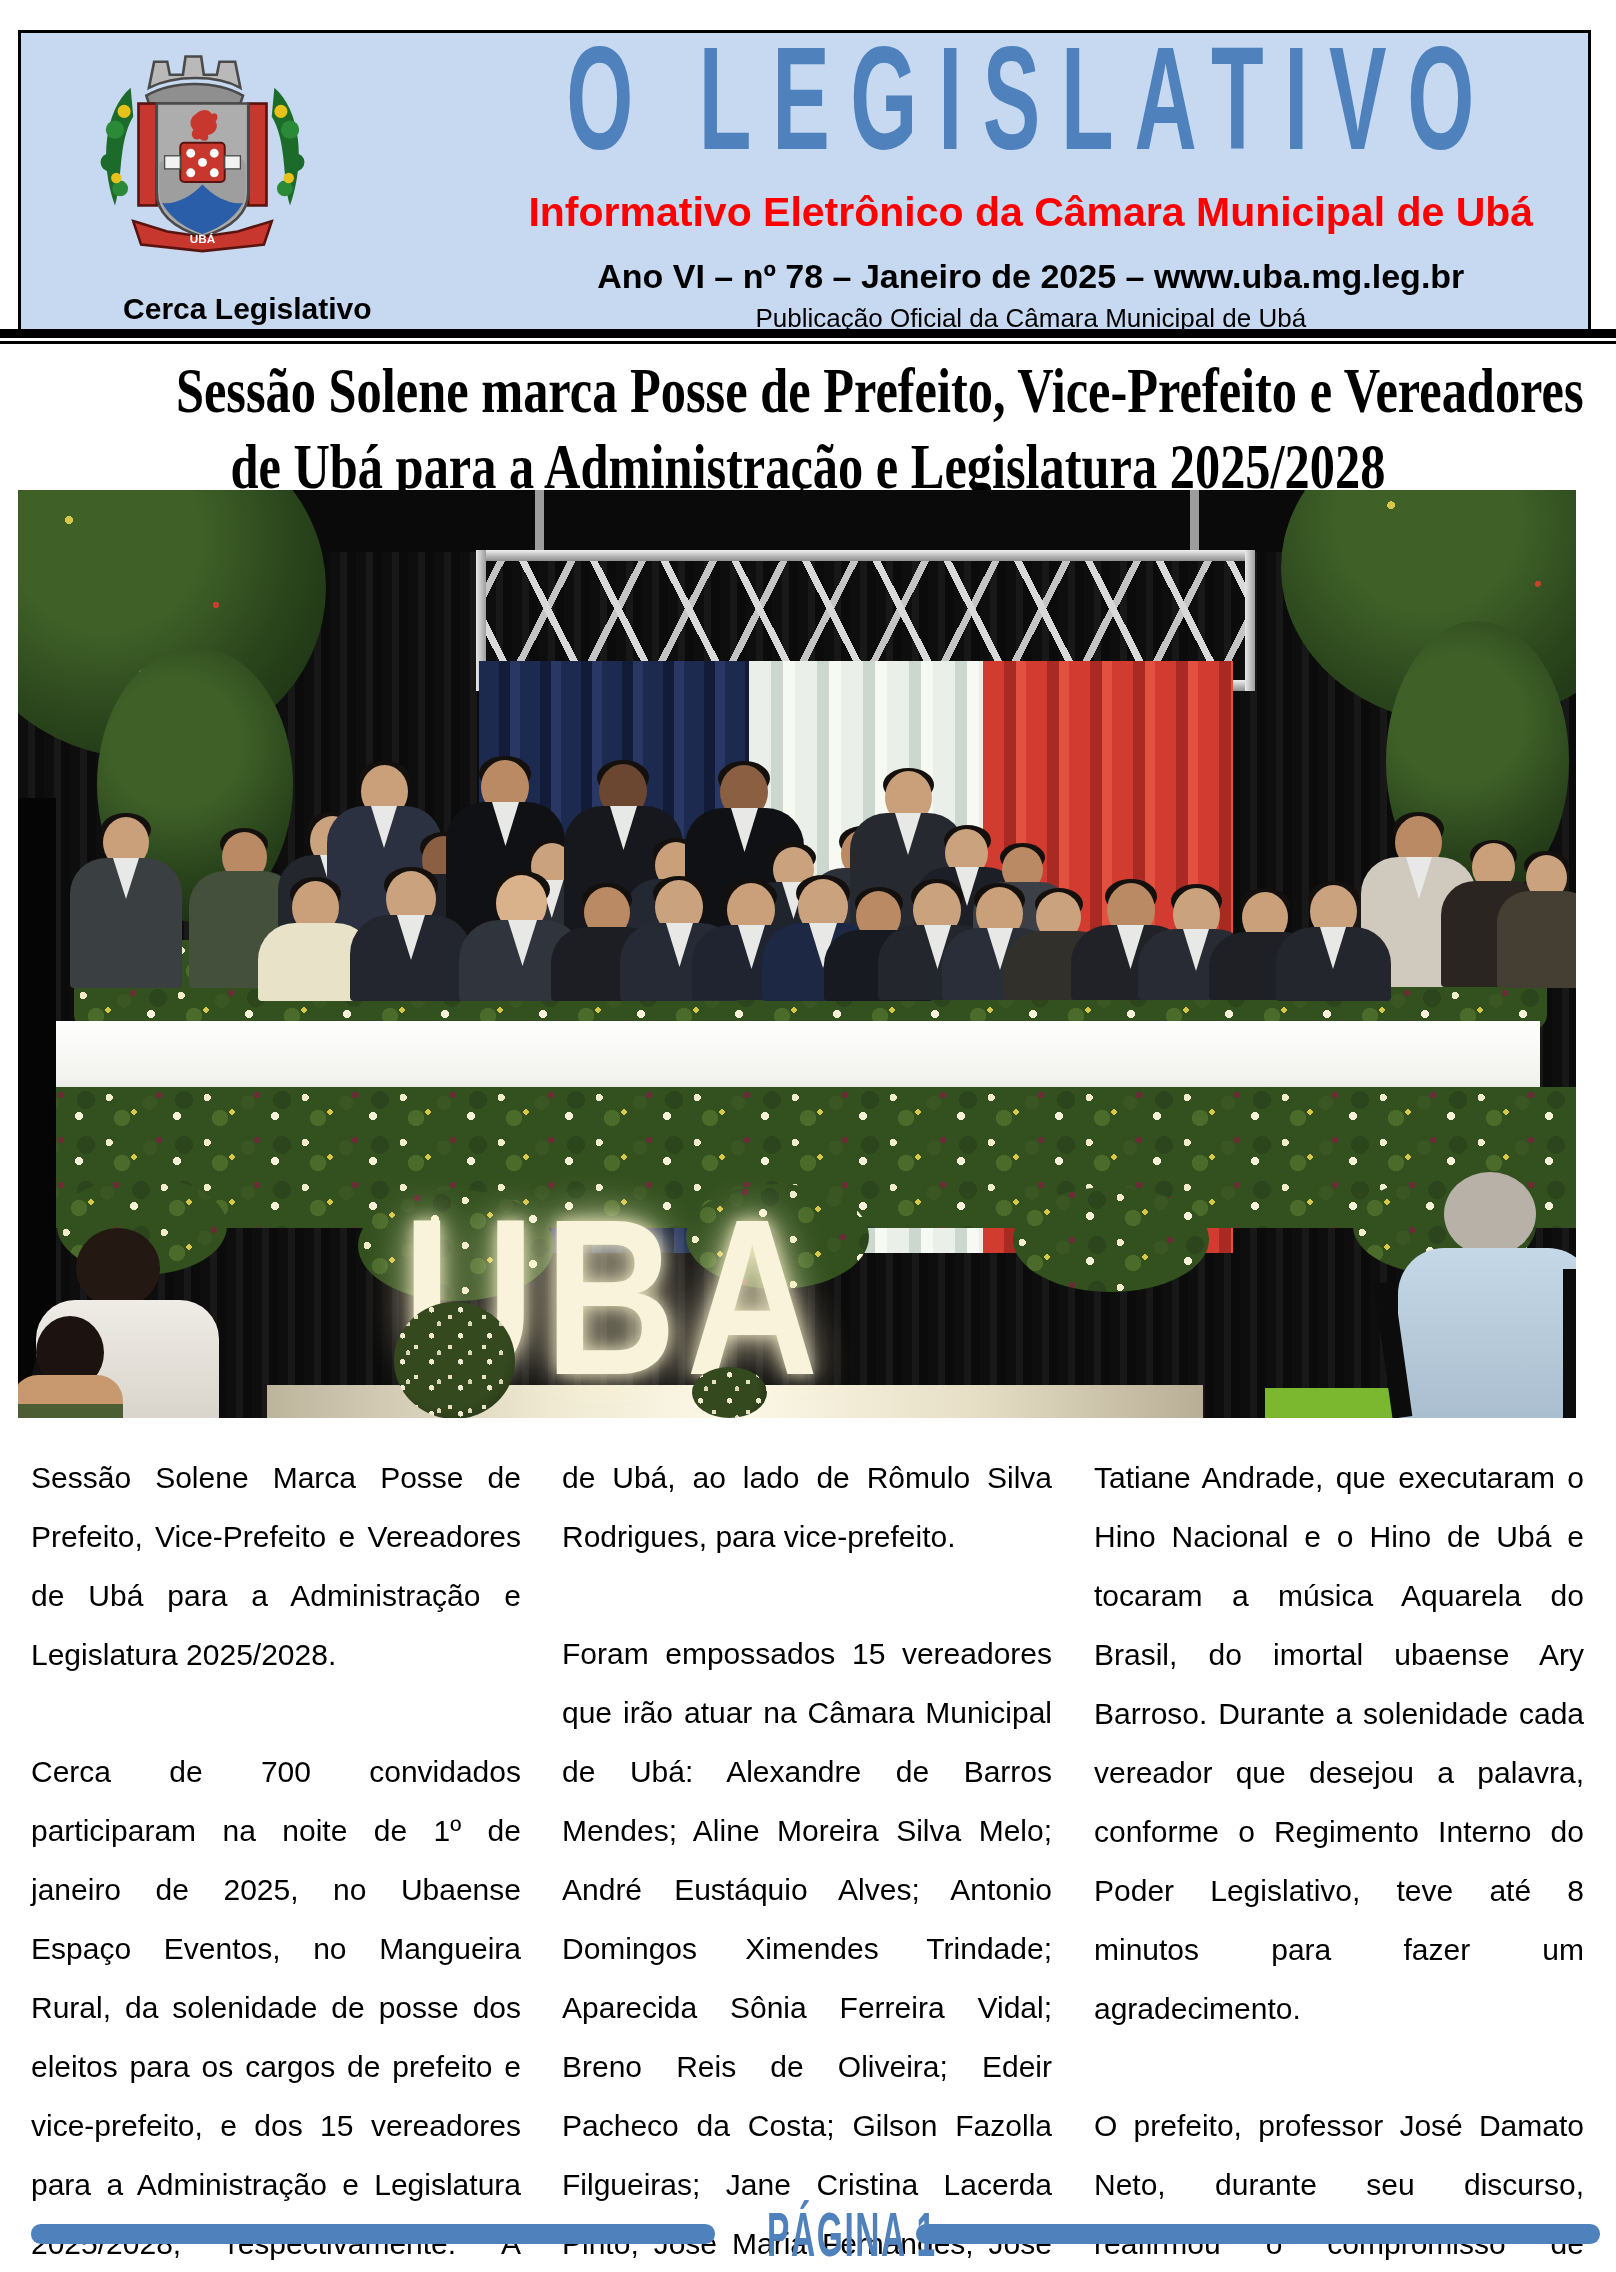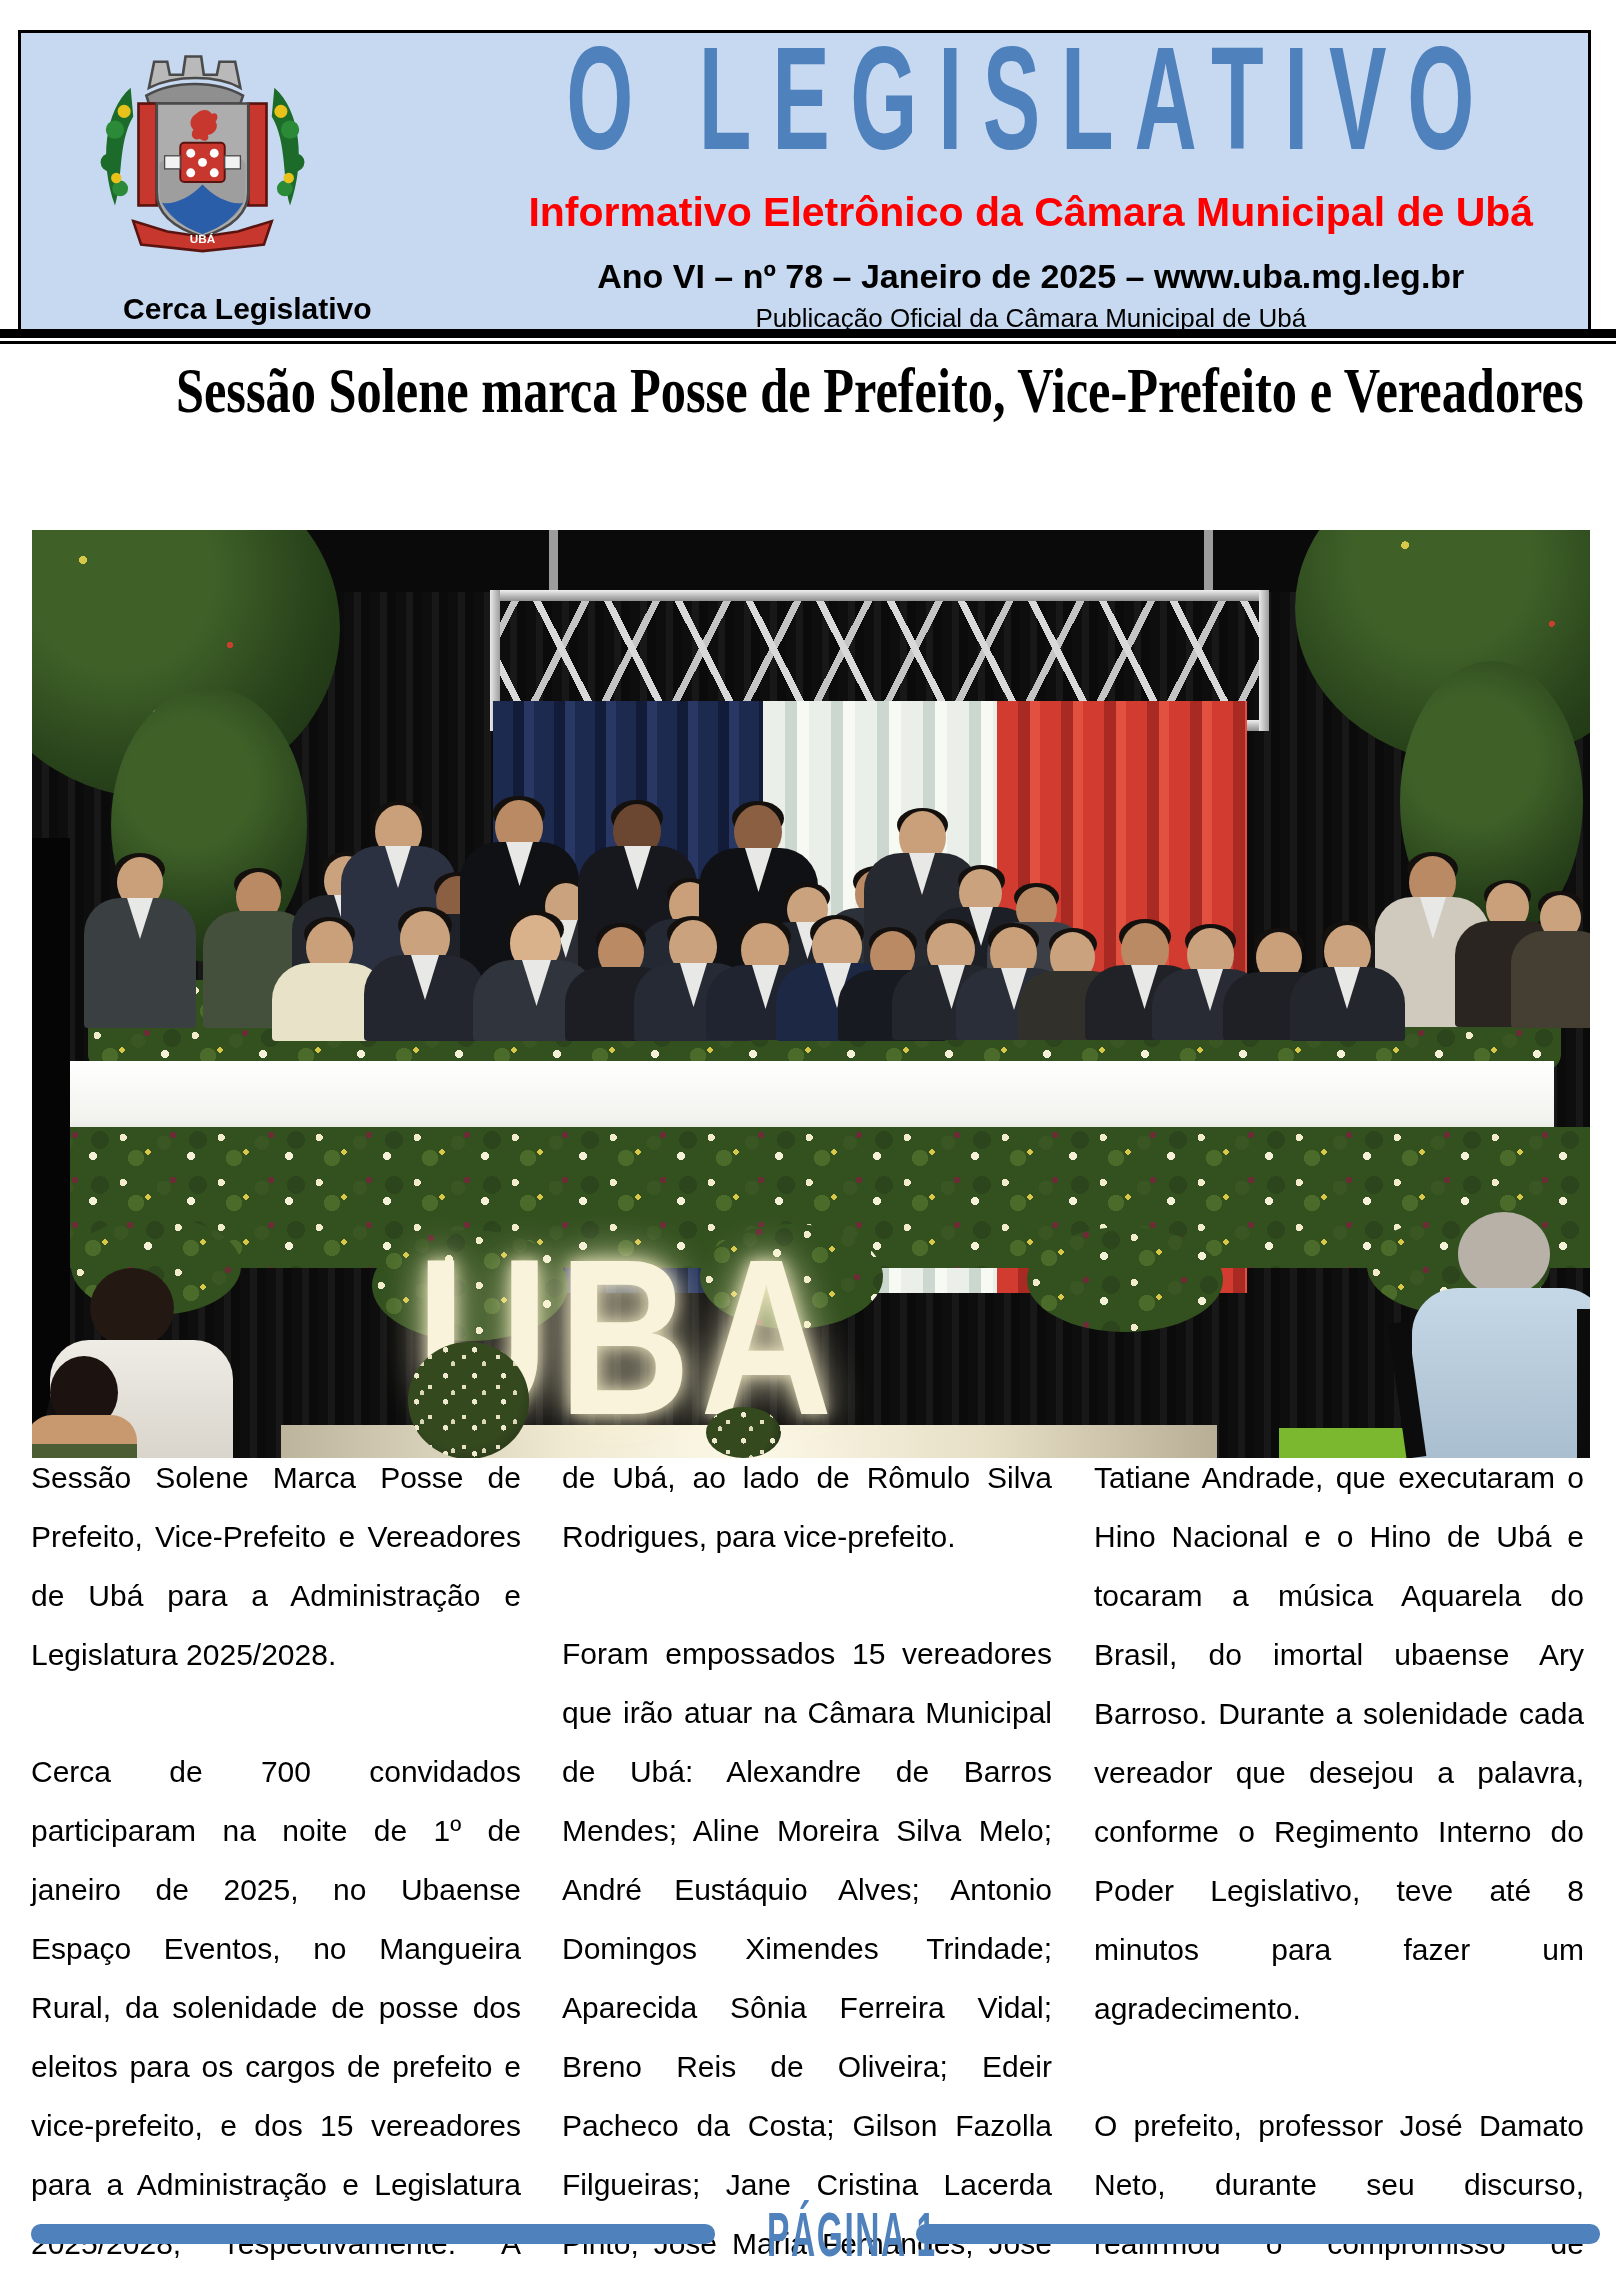--- a/index.html
+++ b/index.html
@@ -27,22 +27,22 @@
 
   .rule-thick{position:absolute;left:0;top:329px;width:1616px;height:8.5px;background:#000;}
   .rule-thin{position:absolute;left:0;top:341px;width:1616px;height:2.6px;background:#000;}
 
   
   .headline{position:absolute;left:0;top:353px;width:1616px;text-align:center;
             font-family:"Liberation Serif",serif;font-weight:bold;font-size:63px;line-height:76px;}
   .headline .cond{display:inline-block;transform:scaleX(0.8);transform-origin:center;white-space:nowrap;}
 
   
-  .photo{position:absolute;left:32px;top:490px;width:1558px;height:928px;overflow:hidden;
-         background:repeating-linear-gradient(90deg,#0e0e0e 0 10.5px,#181818 10.5px 17px,#0b0b0b 17px 26px);margin-top:40px;}
+  .photo{position:absolute;left:18px;top:490px;width:1558px;height:928px;overflow:hidden;
+         background:repeating-linear-gradient(90deg,#0e0e0e 0 10.5px,#181818 10.5px 17px,#0b0b0b 17px 26px);}
   .ceiling{position:absolute;left:0;top:0;width:100%;height:62px;background:#0a0a0a;}
   .truss{position:absolute;left:458px;top:60px;width:779px;height:141px;}
   .truss .chord{position:absolute;left:0;width:100%;height:11px;
                 background:linear-gradient(180deg,#f0f0f0,#b9b9b9 55%,#8f8f8f);}
   .truss .web{position:absolute;left:5.2px;right:5.2px;top:11px;bottom:11px;
       background:
         repeating-linear-gradient(63deg,transparent 0 25px,#d9d9d9 25px 32px,transparent 32px 63px),
         repeating-linear-gradient(-63deg,transparent 0 25px,#c4c4c4 25px 32px,transparent 32px 63px);}
   .truss .post{position:absolute;top:0;width:9.8px;height:100%;
                background:linear-gradient(90deg,#e9e9e9,#9d9d9d);}
@@ -173,20 +173,21 @@
       <div class="paper-sub">Informativo Eletrônico da Câmara Municipal de Ubá</div>
       <div class="issue-line">Ano VI – nº 78 – Janeiro de 2025 – www.uba.mg.leg.br</div>
       <div class="pub-line">Publicação Oficial da Câmara Municipal de Ubá</div>
     </div>
   </div>
   <div class="rule-thick"></div>
   <div class="rule-thin"></div>
 
   <div class="headline">
     <div><span class="cond">Sessão Solene marca Posse de Prefeito, Vice-Prefeito e Vereadores</span></div>
+    <div><span class="cond">de Ubá para a Administração e Legislatura 2025/2028</span></div>
   </div>
 
   <div class="photo">
     <div class="ceiling"></div>
 
     <div class="hanger" style="left:517px;"></div>
     <div class="hanger" style="left:1172px;"></div>
     <div class="truss">
       <div class="chord" style="top:0;"></div>
       <div class="web"></div>

